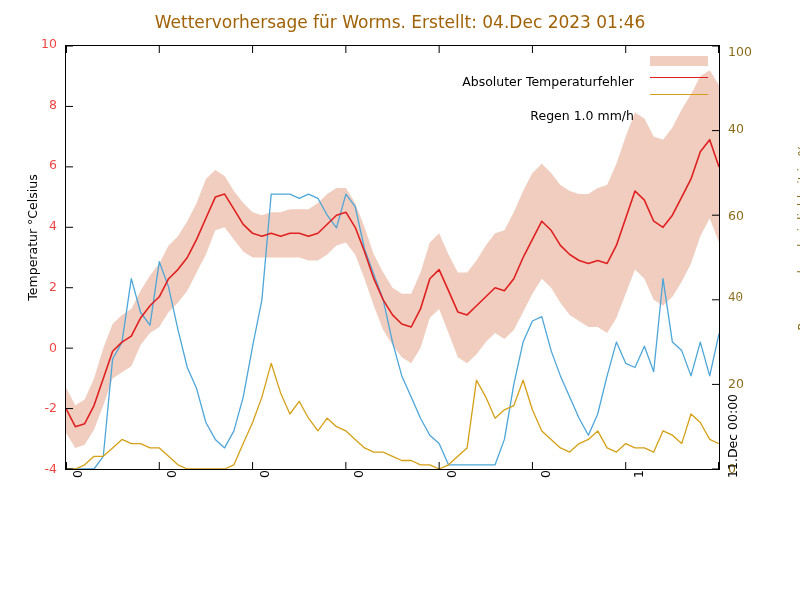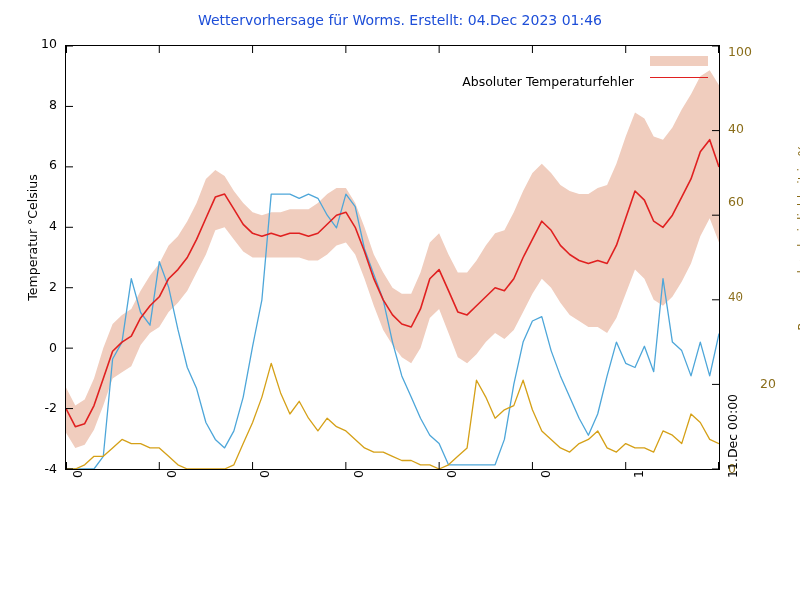--- a/index.html
+++ b/index.html
@@ -18,22 +18,22 @@
     position: relative;
     width: 800px;
     height: 600px;
   }
   #chart-title {
     position: absolute;
     top: 12px;
     left: 0;
     width: 800px;
     text-align: center;
-    font-size: 14px;
-    color: #1d4ed8;
+    font-size: 17px;
+    color: #a16207;
   }
   
   .plot-frame {
     position: absolute;
     left: 65px;
     top: 45px;
     width: 655px;
     height: 425px;
     border: 1px solid #000;
     box-sizing: border-box;
@@ -73,21 +73,21 @@
     top: 578px;
     width: 800px;
     text-align: center;
     font-size: 12.5px;
   }
   .ytick-left {
     position: absolute;
     width: 48px;
     text-align: right;
     font-size: 12.5px;
-    color: #000000;
+    color: #ef4444;
   }
   .ytick-right {
     position: absolute;
     width: 48px;
     text-align: left;
     font-size: 12.5px;
     color: #8a6d1a;
   }
   .xtick {
     position: absolute;
@@ -154,23 +154,23 @@
       <div class="ytick-left" style="left: 9px; top: 400.286px;">-2</div>
       <div class="ytick-left" style="left: 9px; top: 339.571px;">0</div>
       <div class="ytick-left" style="left: 9px; top: 278.857px;">2</div>
       <div class="ytick-left" style="left: 9px; top: 218.143px;">4</div>
       <div class="ytick-left" style="left: 9px; top: 157.429px;">6</div>
       <div class="ytick-left" style="left: 9px; top: 96.7143px;">8</div>
       <div class="ytick-left" style="left: 9px; top: 36px;">10</div>
     </div>
   <div id="ytick-right-layer">
       <div class="ytick-right" style="left: 728px; top: 461px;">0</div>
-      <div class="ytick-right" style="left: 728px; top: 376px; text-align: right;">20</div>
+      <div class="ytick-right" style="left: 728px; top: 376px;">20</div>
       <div class="ytick-right" style="left: 728px; top: 291px; font-family: Liberation Mono, monospace;">40</div>
-      <div class="ytick-right" style="left: 728px; top: 194px;">60</div>
+      <div class="ytick-right" style="left: 728px; top: 208px;">60</div>
       <div class="ytick-right" style="left: 728px; top: 121px;">40</div>
       <div class="ytick-right" style="left: 728px; top: 36px; margin-top: 8px;">100</div>
     </div>
   <div id="xtick-layer">
       <div class="xtick" style="left: 70px; top: 478px;">04.Dec 00:00</div>
       <div class="xtick" style="left: 163.571px; top: 478px;">05.Dec 00:00</div>
       <div class="xtick" style="left: 257.143px; top: 478px;">06.Dec 00:00</div>
       <div class="xtick" style="left: 350.714px; top: 478px;">07.Dec 00:00</div>
       <div class="xtick" style="left: 444.286px; top: 478px;">08.Dec 00:00</div>
       <div class="xtick" style="left: 537.857px; top: 478px;">09.Dec 00:00</div>
@@ -222,15 +222,21 @@
         <span class="legend-label">Absoluter Temperaturfehler</span>
         <span class="legend-swatch">
           <span class="swatch-band" style="background: rgb(240, 205, 190);"></span>
         </span>
       </div>
       <div class="legend-row">
         <span class="legend-swatch">
           <span class="swatch-line" style="background: rgb(224, 32, 32);"></span>
         </span>
       </div>
+      <div class="legend-row">
+        <span class="legend-label">Regen 1.0 mm/h</span>
+        <span class="legend-swatch">
+          <span class="swatch-line" style="background: rgb(213, 160, 23);"></span>
+        </span>
+      </div>
     </div>
 
 </div>
 
 </body></html>

